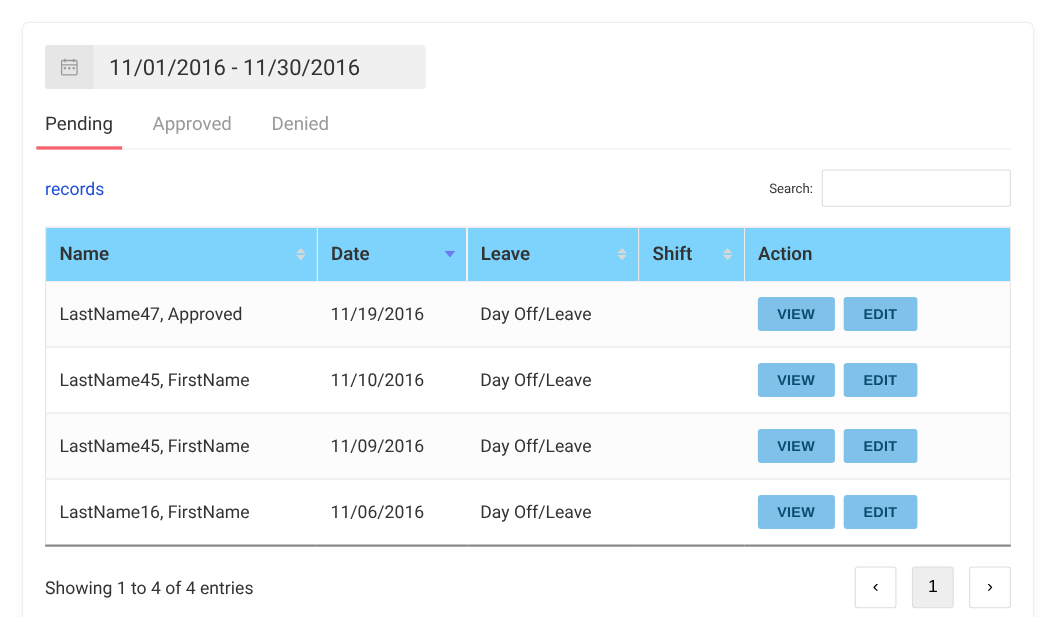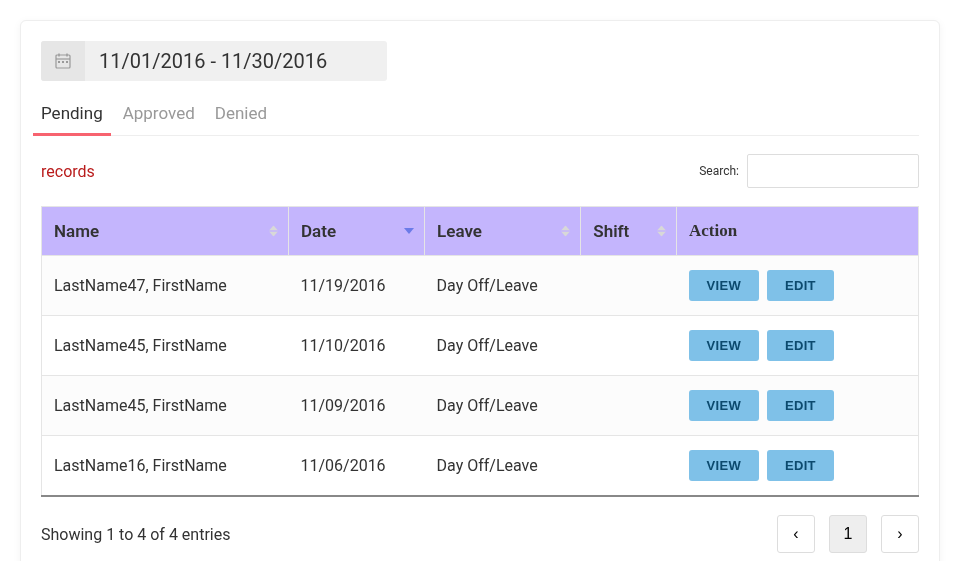--- a/index.html
+++ b/index.html
@@ -1,42 +1,42 @@
 <!DOCTYPE html>
 <html><head>
 <meta charset="utf-8">
 <style>
 * { box-sizing: border-box; margin: 0; padding: 0; }
 body { font-family: -apple-system, BlinkMacSystemFont, "Segoe UI", Roboto, Helvetica, Arial, sans-serif; background: #fff; padding: 20px; color: #333; }
 .card { width: 920px; margin: 0 auto; background: #fff; border: 1px solid #eee; border-radius: 6px; padding: 20px 20px 24px 20px; box-shadow: 0 2px 8px rgba(0,0,0,0.05); }
 .date-range { display: inline-flex; align-items: center; background: #f0f0f0; border-radius: 3px; height: 40px; margin-bottom: 14px; }
 .date-range .cal-box { width: 44px; height: 40px; display: flex; align-items: center; justify-content: center; background: #e6e6e6; border-radius: 3px 0 0 3px; }
 .date-range .range-text { padding: 0 60px 0 14px; font-size: 20px; color: #333; }
-.tabs { display: flex; gap: 20px; border-bottom: 1px solid #eee; margin-bottom: 18px; }
+.tabs { display: flex; gap: 36px; border-bottom: 1px solid #eee; margin-bottom: 18px; }
 .tab { padding: 8px 0 12px 0; font-size: 17px; color: #999; cursor: pointer; position: relative; }
 .tab.active { color: #333; }
 .tab.active::after { content: ""; position: absolute; left: -8px; right: -8px; bottom: -1px; height: 3px; background: #f7636f; }
 .controls { display: flex; align-items: center; margin-bottom: 18px; font-size: 16px; }
 .records-select { width: 86px; height: 34px; border: 1px solid #ddd; border-radius: 3px; padding: 0 8px; margin-right: 8px; font-size: 15px; background: #fff; }
-.records-label { color: #b91c1c; }
+.records-label { color: #1d4ed8; }
 .search-wrap { margin-left: auto; display: flex; align-items: center; gap: 8px; }
 .search-label { font-size: 12px; }
 .search-input { width: 172px; height: 34px; border: 1px solid #ddd; border-radius: 2px; padding: 0 8px; }
 table { width: 100%; border-collapse: collapse; border: 1px solid #e5e5e5; }
-thead th { text-align: left; font-weight: 600; font-size: 17px; padding: 14px 12px; border: 1px solid #e5e5e5; position: relative; background: #c4b5fd; }
+thead th { text-align: left; font-weight: 600; font-size: 17px; padding: 14px 12px; border: 1px solid #e5e5e5; position: relative; background: #7dd3fc; }
 .sort-icons { position: absolute; right: 10px; top: 50%; transform: translateY(-50%); display: flex; flex-direction: column; gap: 1px; }
 .sort-icons svg { display: block; }
 tbody td { padding: 14px 12px; border-bottom: 1px solid #e5e5e5; font-size: 16px; color: #333; }
 tbody tr:nth-child(odd) td { background: #fcfcfc; }
 tbody tr:last-child td { border-bottom: 2px solid #888; }
 .col-name { width: 245px; }
 .col-date { width: 135px; }
 .col-type { width: 155px; }
 .col-shift { width: 95px; }
-.col-action { width: 240px; font-family: Liberation Serif, serif; }
+.col-action { width: 240px; }
 .btn { display: inline-block; background: #7fc1e8; color: #0c4a6e; font-weight: 700; font-size: 13px; padding: 8px 18px; border-radius: 3px; border: none; cursor: pointer; letter-spacing: 0.3px; margin-right: 8px; }
 .footer { display: flex; align-items: center; margin-top: 18px; font-size: 16px; }
 .pager { margin-left: auto; display: flex; gap: 14px; }
 .pager button { width: 38px; height: 38px; border: 1px solid #ddd; background: #fff; border-radius: 3px; cursor: pointer; font-size: 16px; display: flex; align-items: center; justify-content: center; }
 .pager button.current { background: #eee; cursor: default; }
 .cal-icon { width: 16px; height: 16px; }
 </style>
 </head>
 <body>
 
@@ -115,21 +115,21 @@
               </svg>
           </span>
         </th>
         <th class="col-action">
           <span>Action</span>
         </th>
       </tr>
     </thead>
     <tbody id="tbody">
         <tr>
-          <td>LastName47, FirstName</td>
+          <td>LastName47, Approved</td>
           <td>11/19/2016</td>
           <td>Day Off/Leave</td>
           <td></td>
           <td><button class="btn">VIEW</button><button class="btn">EDIT</button></td>
         </tr>
         <tr>
           <td>LastName45, FirstName</td>
           <td>11/10/2016</td>
           <td>Day Off/Leave</td>
           <td></td>

